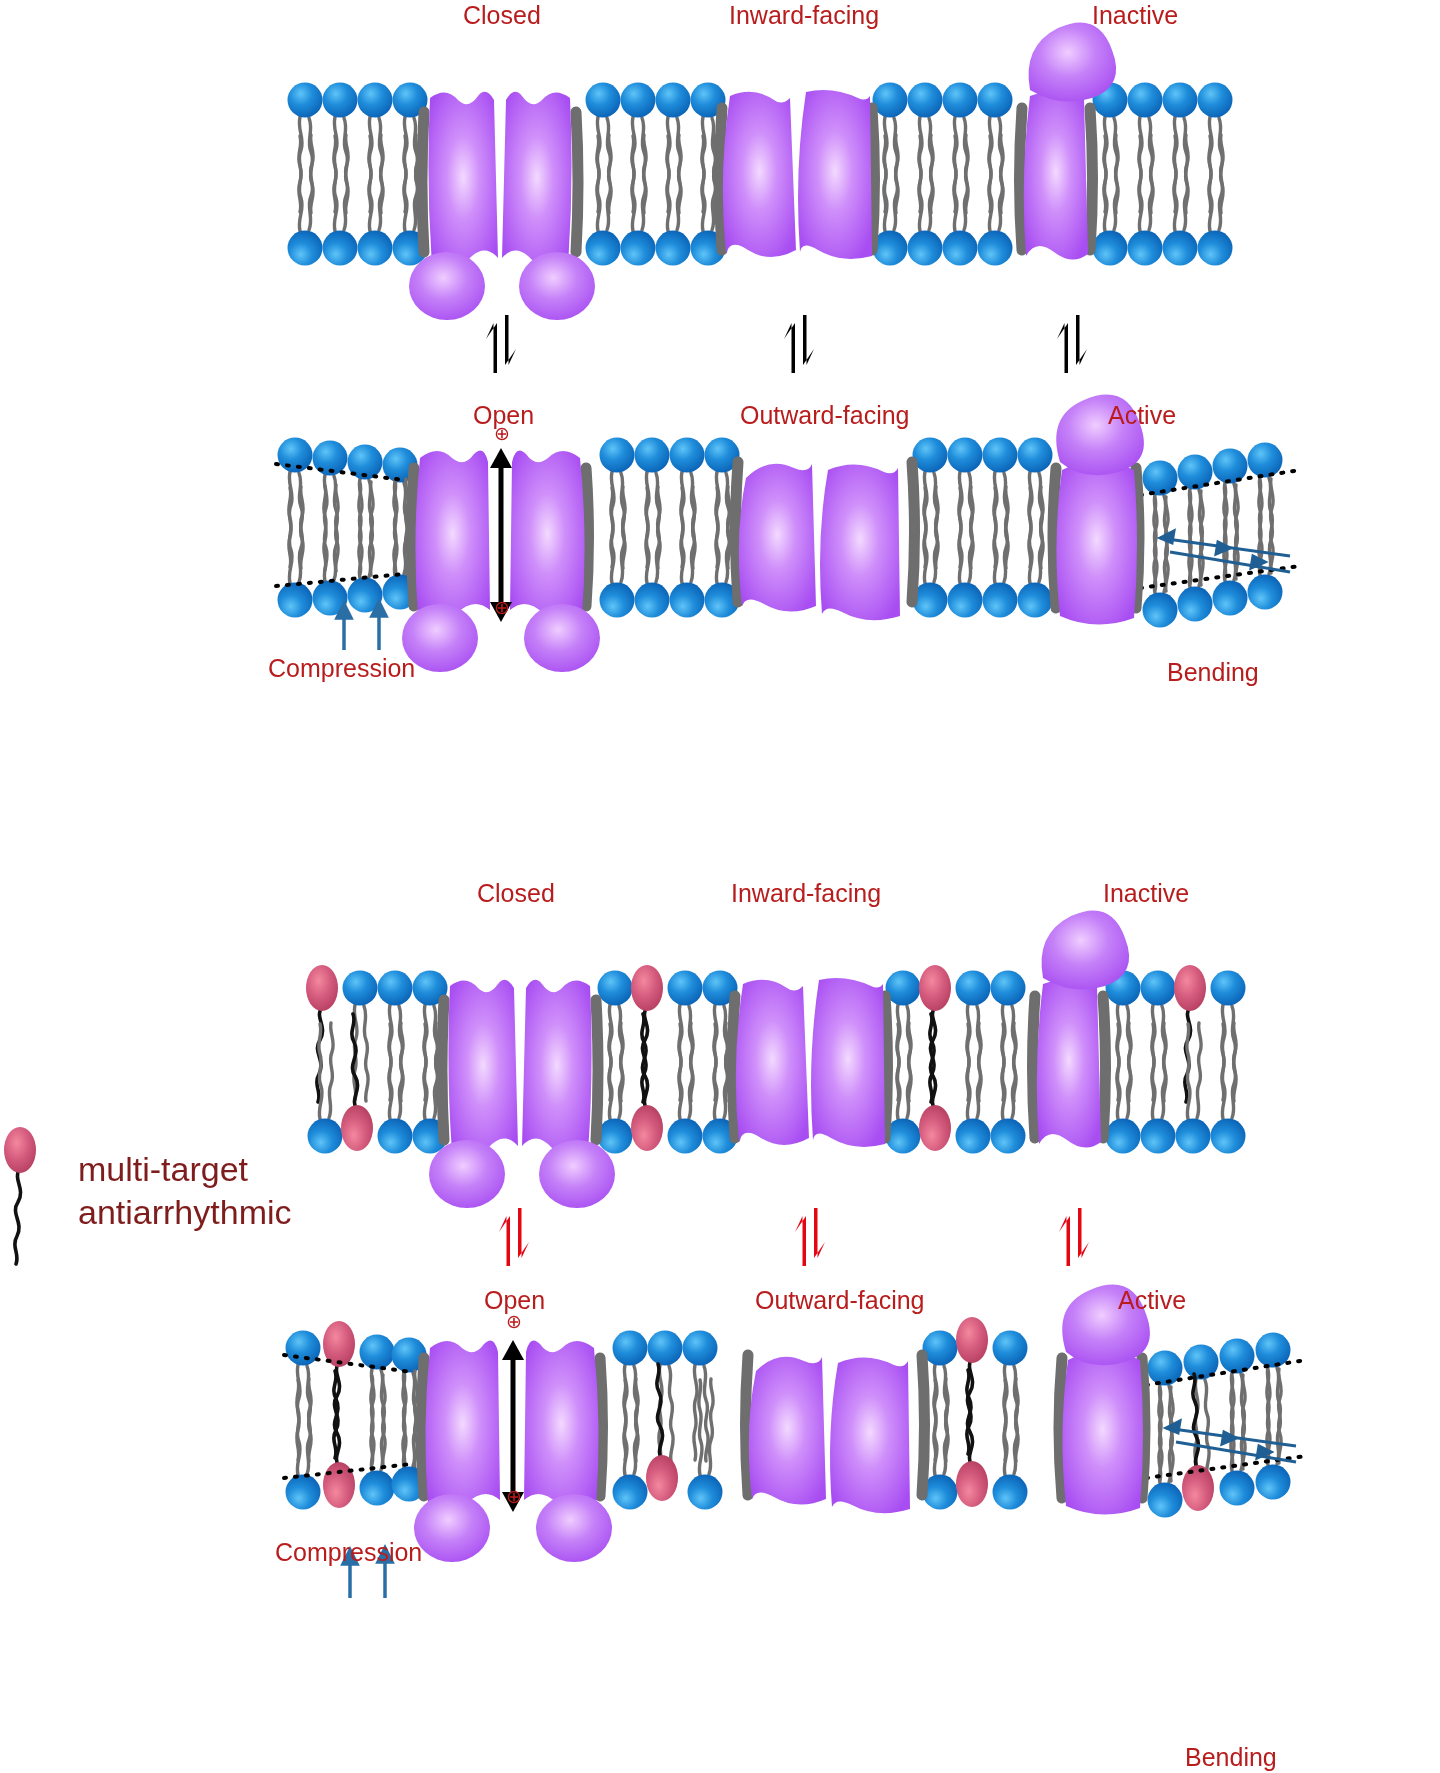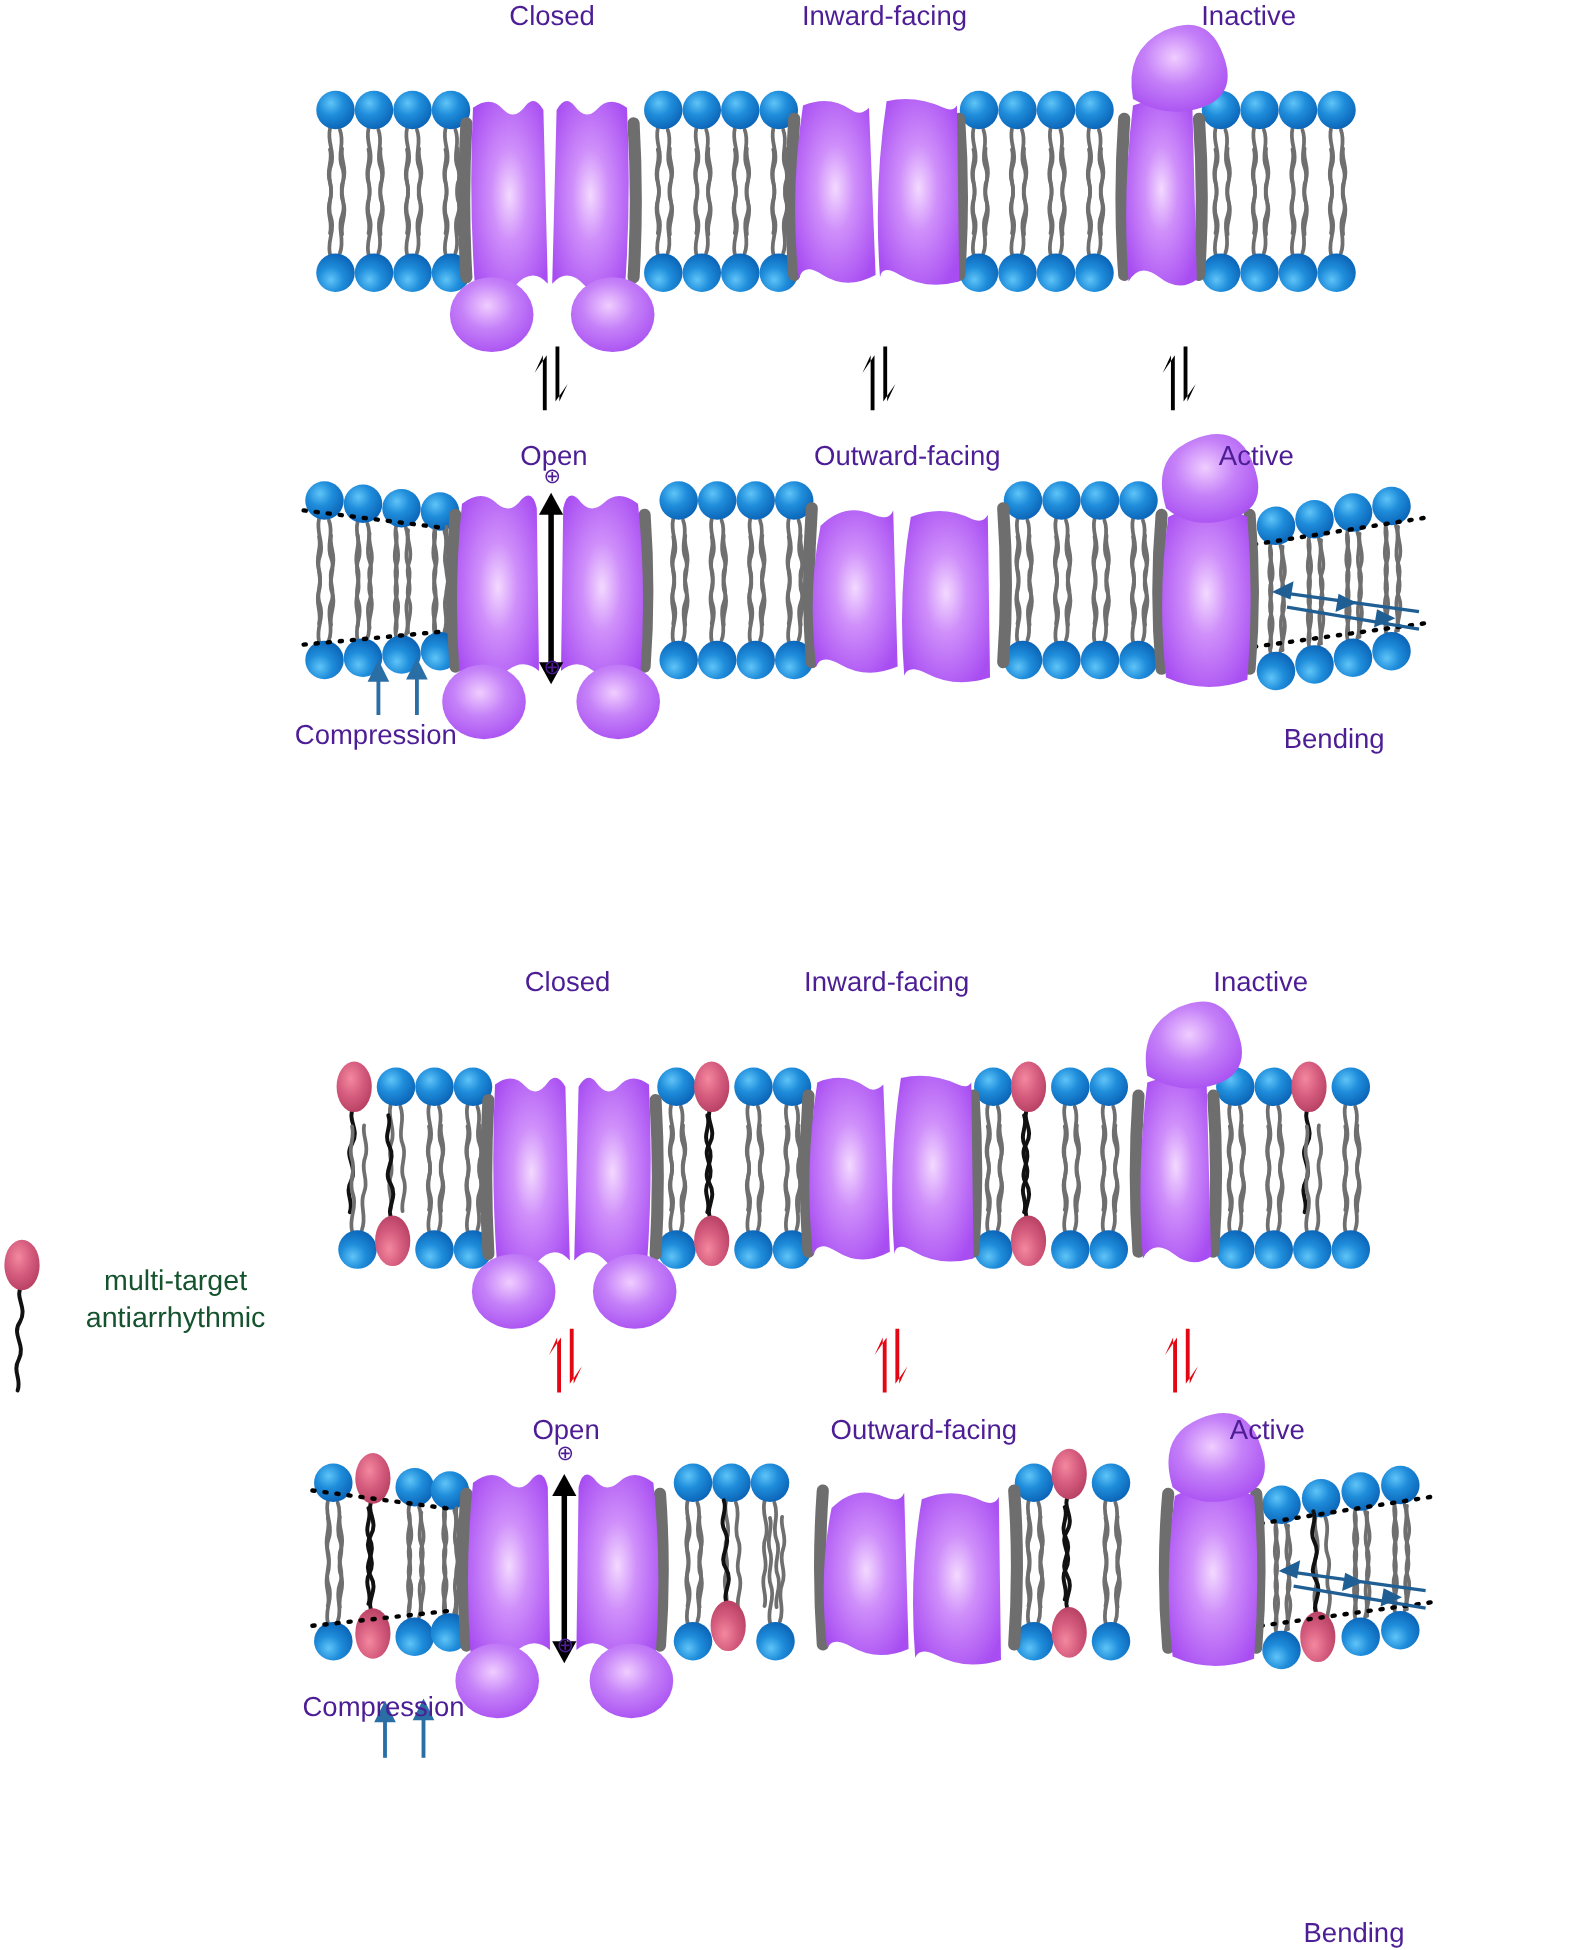--- a/index.html
+++ b/index.html
@@ -1,21 +1,21 @@
 <!DOCTYPE html>
 <html><head>
 <meta charset="utf-8">
 <style>
   html,body{margin:0;padding:0;background:#ffffff;}
   body{width:1440px;height:1773px;position:relative;
        font-family:"Liberation Sans", sans-serif;color:#000;}
   .canvas{position:absolute;left:0;top:0;width:1440px;height:1773px;}
-  .lbl{position:absolute;font-size:25px;line-height:1;white-space:nowrap;color:#4c1d95;}
+  .lbl{position:absolute;font-size:25px;line-height:1;white-space:nowrap;color:#b91c1c;}
   .lbl.sm{font-size:23px;}
-  .legend-text{position:absolute;font-size:26px;line-height:1.25;white-space:pre-line;color:#14532d;text-align:center;}
+  .legend-text{position:absolute;font-size:34px;line-height:1.25;white-space:pre-line;color:#7f1d1d;}
   svg{display:block;}
 </style>
 </head>
 <body>
 
 <svg class="canvas" viewBox="0 0 1440 1773" width="1440" height="1773" xmlns="http://www.w3.org/2000/svg">
   <defs>
     <radialGradient id="gHead" cx="38%" cy="32%" r="72%">
       <stop offset="0%" stop-color="#5fc4f7"></stop>
       <stop offset="45%" stop-color="#1f8ddb"></stop>

